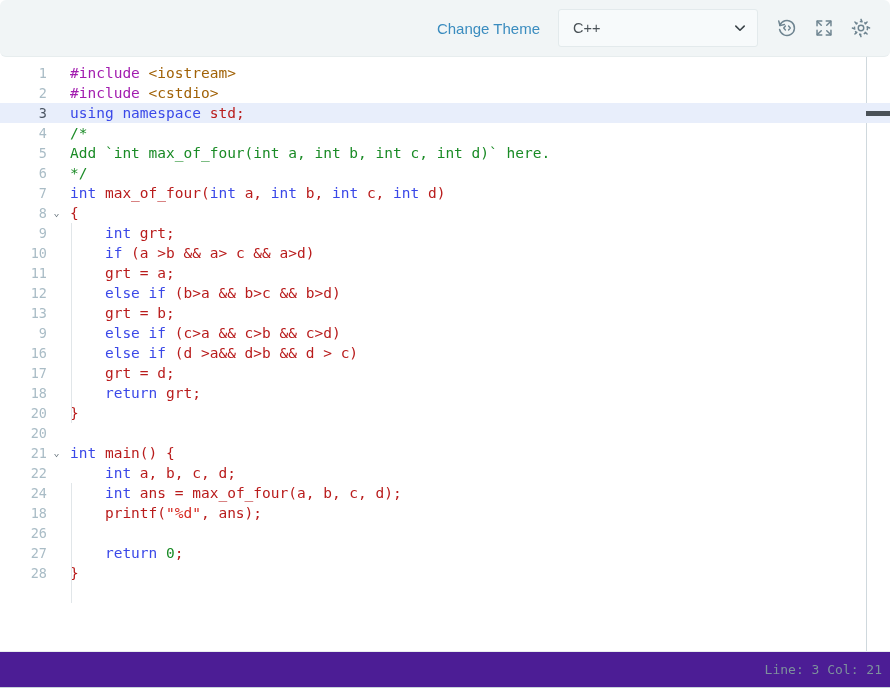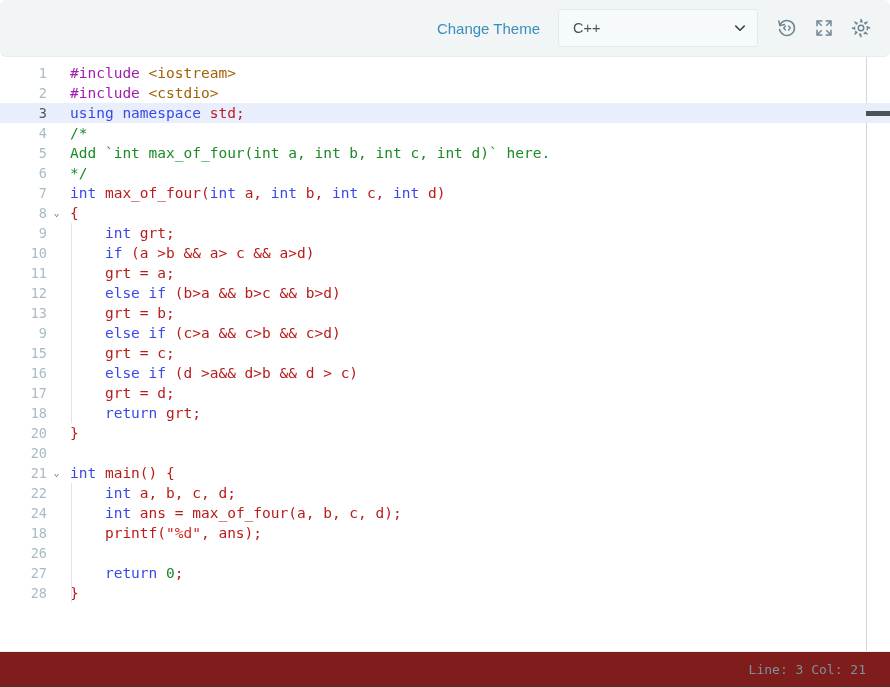--- a/index.html
+++ b/index.html
@@ -170,27 +170,27 @@
   .t-inc  { color: #a16207; }
   .t-str  { color: #d72b23; }
   .t-com  { color: #1a8b26; }
   .t-num  { color: #1a8b26; }
   .t-pln  { color: #b91c1c; }
 
   
   .status-bar {
     height: 37px;
     min-height: 37px;
-    background: #7f1d1d;
+    background: #4c1d95;
     border-top: 1px solid #e7edee;
     border-bottom: 1px solid #c7d4da;
     display: flex;
     align-items: center;
     justify-content: flex-end;
-    padding-right: 24px;
+    padding-right: 8px;
     box-sizing: border-box;
   }
   .status-text {
     color: #7d919c;
     font-family: "DejaVu Sans Mono", "Liberation Mono", monospace;
     font-size: 13px;
     white-space: pre;
   }
 </style>
 </head>
@@ -252,21 +252,20 @@
           <div class="line"><span class="ln">5</span><span class="fold"></span><span class="code-text"><span class="t-com">Add `int max_of_four(int a, int b, int c, int d)` here.</span></span></div>
           <div class="line"><span class="ln">6</span><span class="fold"></span><span class="code-text"><span class="t-com">*/</span></span></div>
           <div class="line"><span class="ln">7</span><span class="fold"></span><span class="code-text"><span class="t-key">int</span><span class="t-pln"> max_of_four(</span><span class="t-key">int</span><span class="t-pln"> a, </span><span class="t-key">int</span><span class="t-pln"> b, </span><span class="t-key">int</span><span class="t-pln"> c, </span><span class="t-key">int</span><span class="t-pln"> d)</span></span></div>
           <div class="line"><span class="ln">8</span><span class="fold">⌄</span><span class="code-text"><span class="t-pln">{</span></span></div>
           <div class="line"><span class="ln">9</span><span class="fold"></span><span class="code-text"><span class="t-pln">    </span><span class="t-key">int</span><span class="t-pln"> grt;</span></span></div>
           <div class="line"><span class="ln">10</span><span class="fold"></span><span class="code-text"><span class="t-pln">    </span><span class="t-key">if</span><span class="t-pln"> (a &gt;b &amp;&amp; a&gt; c &amp;&amp; a&gt;d)</span></span></div>
           <div class="line"><span class="ln">11</span><span class="fold"></span><span class="code-text"><span class="t-pln">    grt = a;</span></span></div>
           <div class="line"><span class="ln">12</span><span class="fold"></span><span class="code-text"><span class="t-pln">    </span><span class="t-key">else if</span><span class="t-pln"> (b&gt;a &amp;&amp; b&gt;c &amp;&amp; b&gt;d)</span></span></div>
           <div class="line"><span class="ln">13</span><span class="fold"></span><span class="code-text"><span class="t-pln">    grt = b;</span></span></div>
           <div class="line"><span class="ln">9</span><span class="fold"></span><span class="code-text"><span class="t-pln">    </span><span class="t-key">else if</span><span class="t-pln"> (c&gt;a &amp;&amp; c&gt;b &amp;&amp; c&gt;d)</span></span></div>
-          <div class="line"><span class="ln">15</span><span class="fold"></span><span class="code-text"><span class="t-pln">    grt = c;</span></span></div>
           <div class="line"><span class="ln">16</span><span class="fold"></span><span class="code-text"><span class="t-pln">    </span><span class="t-key">else if</span><span class="t-pln"> (d &gt;a&amp;&amp; d&gt;b &amp;&amp; d &gt; c)</span></span></div>
           <div class="line"><span class="ln">17</span><span class="fold"></span><span class="code-text"><span class="t-pln">    grt = d;</span></span></div>
           <div class="line"><span class="ln">18</span><span class="fold"></span><span class="code-text"><span class="t-pln">    </span><span class="t-key">return</span><span class="t-pln"> grt;</span></span></div>
           <div class="line"><span class="ln">20</span><span class="fold"></span><span class="code-text"><span class="t-pln">}</span></span></div>
           <div class="line"><span class="ln">20</span><span class="fold"></span><span class="code-text"><span class="t-pln"></span></span></div>
           <div class="line"><span class="ln">21</span><span class="fold">⌄</span><span class="code-text"><span class="t-key">int</span><span class="t-pln"> main() {</span></span></div>
           <div class="line"><span class="ln">22</span><span class="fold"></span><span class="code-text"><span class="t-pln">    </span><span class="t-key">int</span><span class="t-pln"> a, b, c, d;</span></span></div>
           <div class="line"><span class="ln">24</span><span class="fold"></span><span class="code-text"><span class="t-pln">    </span><span class="t-key">int</span><span class="t-pln"> ans = max_of_four(a, b, c, d);</span></span></div>
           <div class="line"><span class="ln">18</span><span class="fold"></span><span class="code-text"><span class="t-pln">    printf(</span><span class="t-str">"%d"</span><span class="t-pln">, ans);</span></span></div>
           <div class="line"><span class="ln">26</span><span class="fold"></span><span class="code-text"><span class="t-pln"></span></span></div>

